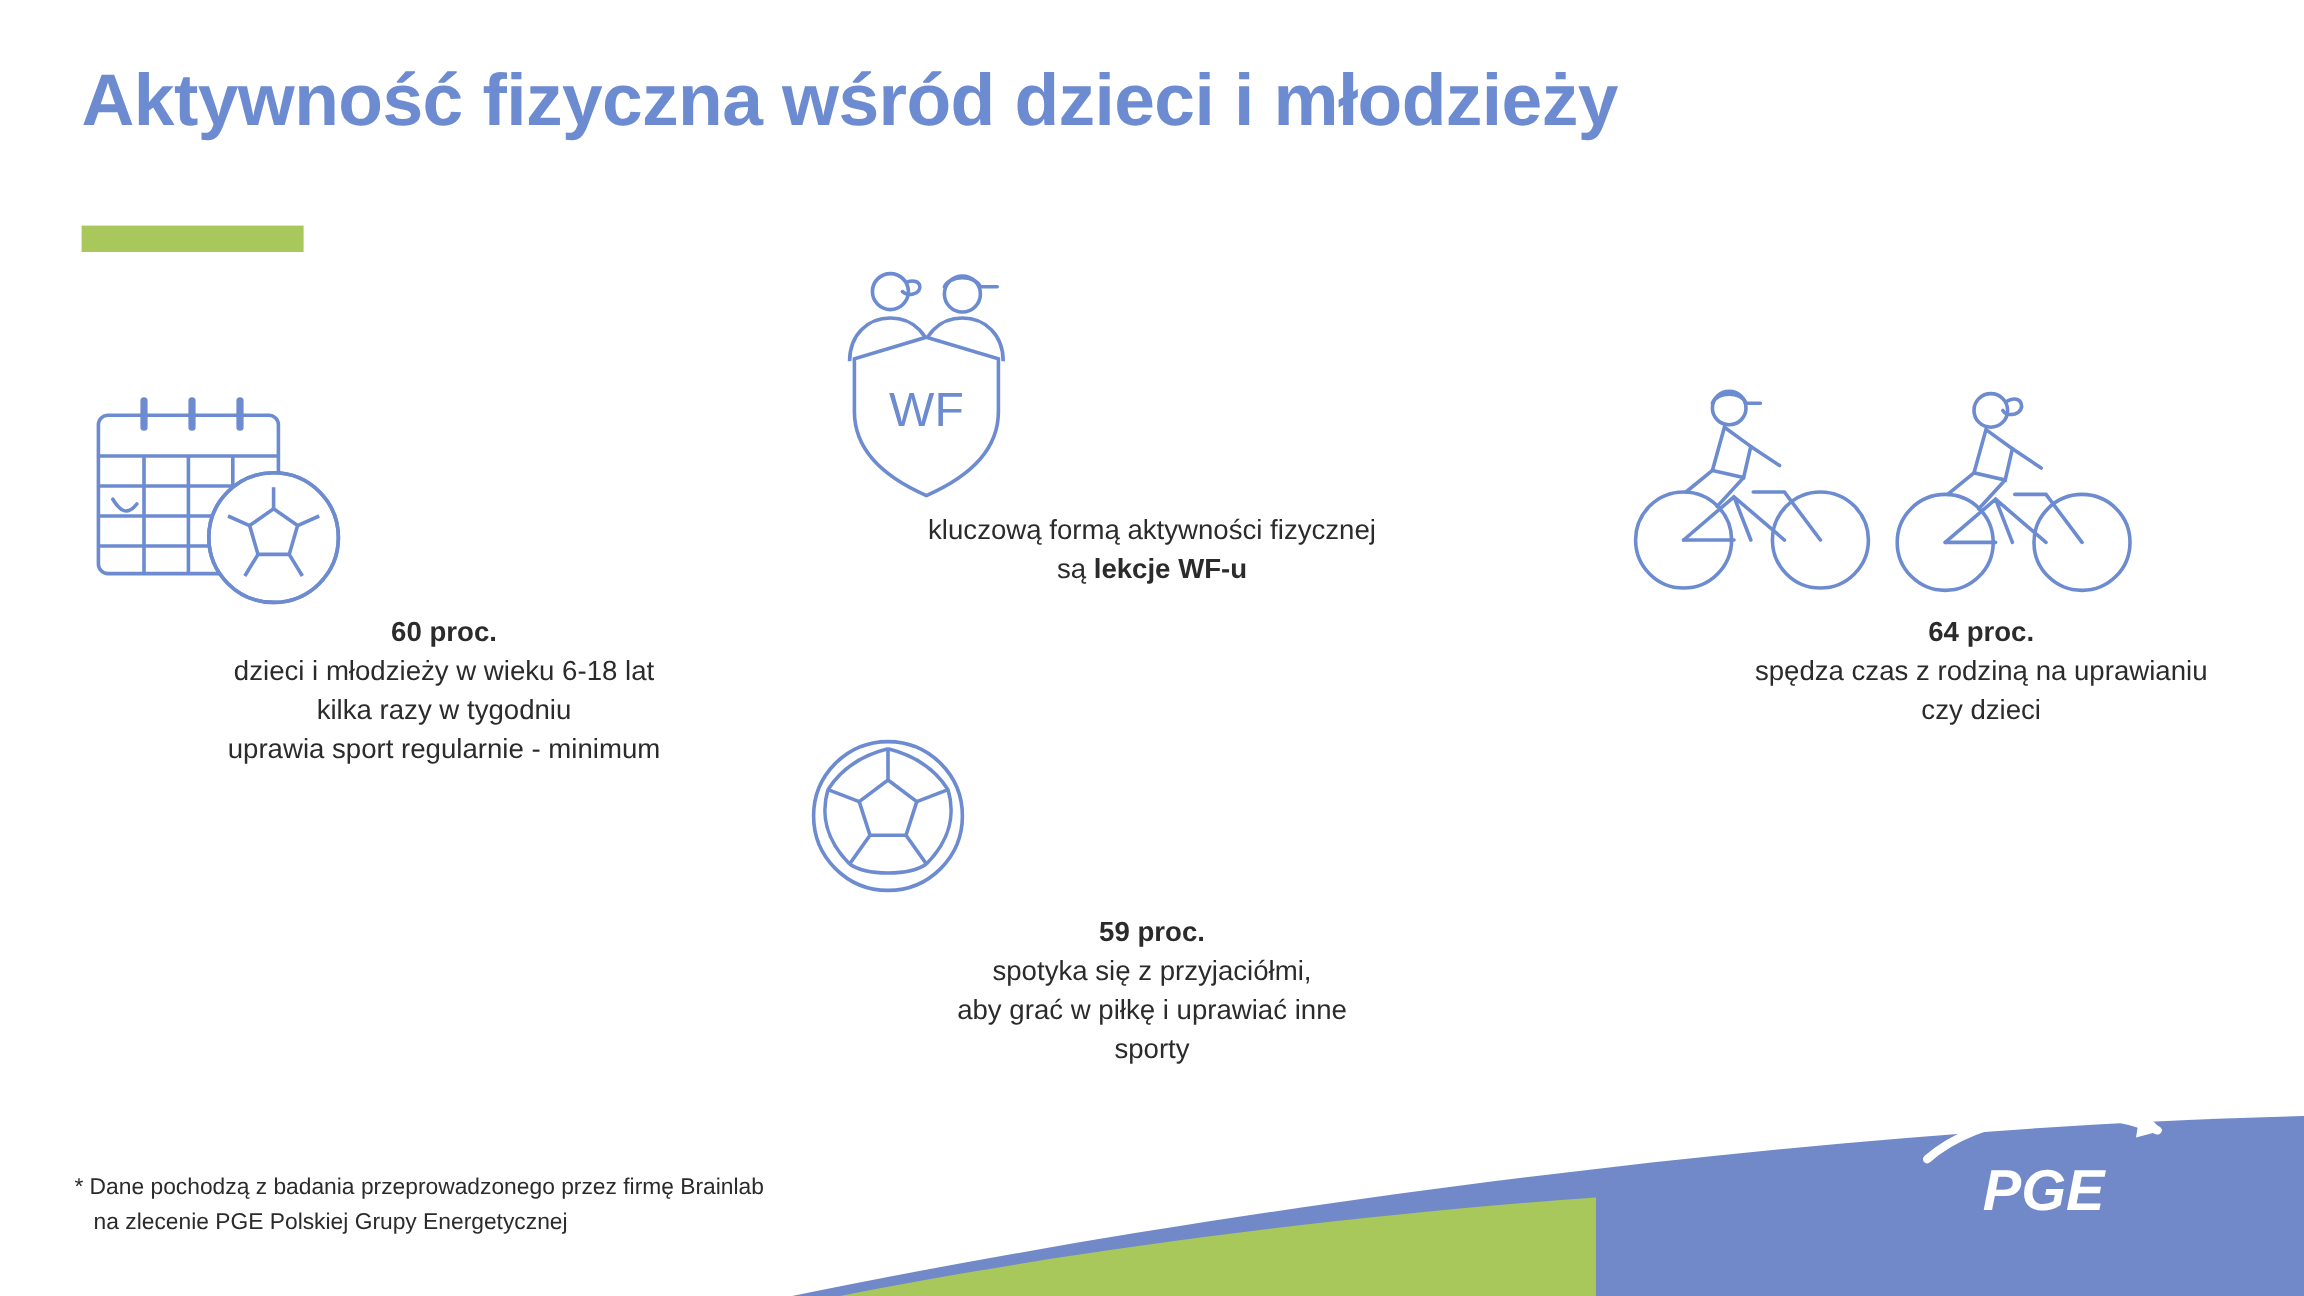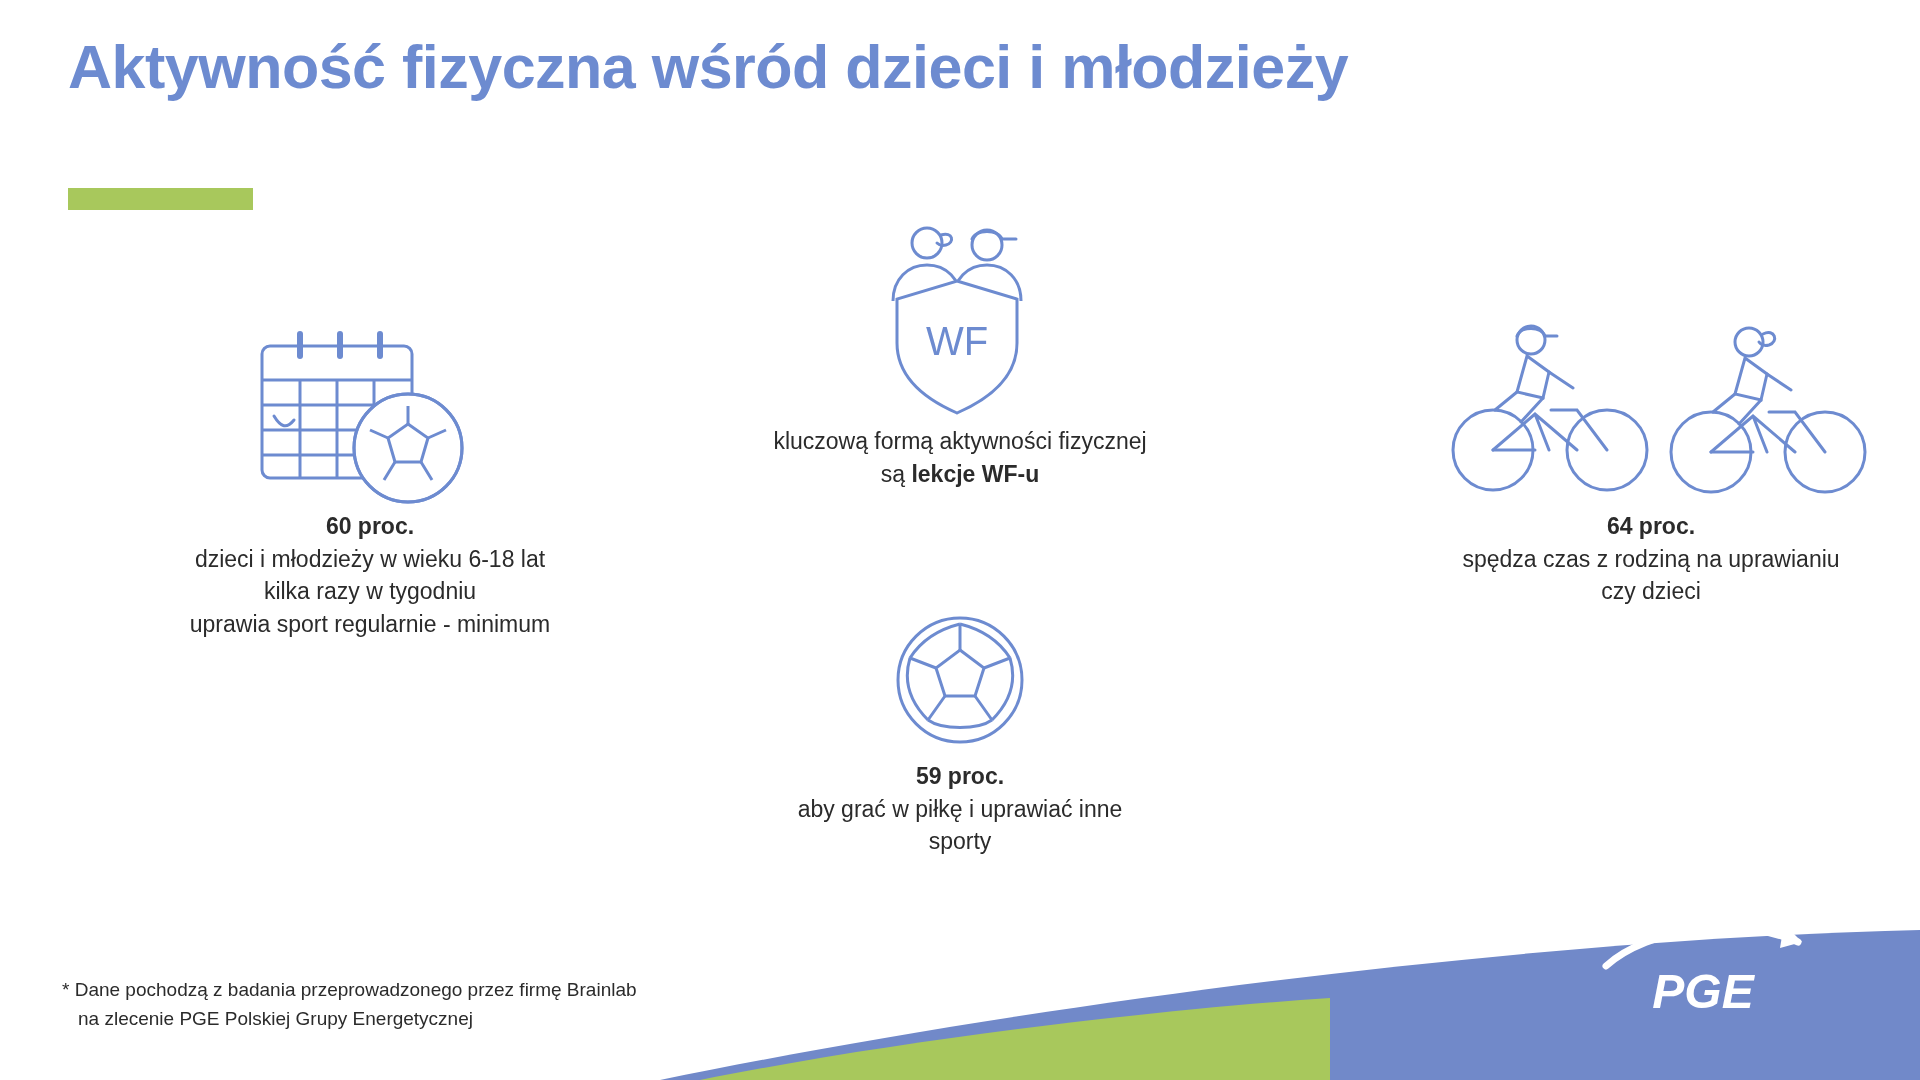--- a/index.html
+++ b/index.html
@@ -14,21 +14,21 @@
     position: relative;
     width: 1920px;
     height: 1080px;
     background: #ffffff;
   }
 
   
   .title {
     position: absolute;
     left: 68px;
-    top: 32px;
+    top: 48px;
     font-size: 61px;
     font-weight: 700;
     color: #6d8bd0;
     letter-spacing: -0.5px;
     white-space: nowrap;
   }
   .title-rule {
     position: absolute;
     left: 68px;
     top: 188px;
@@ -41,21 +41,21 @@
   .col {
     position: absolute;
     text-align: center;
     color: #2b2b2b;
   }
   .col-left   { left: 60px;  top: 320px;  width: 620px; }
   .col-mid-top{ left: 660px; top: 215px;  width: 600px; }
   .col-mid-bot{ left: 660px; top: 600px;  width: 600px; }
   .col-right  { left: 1341px;top: 310px;  width: 620px; }
 
-  .icon-wrap { display: flex; justify-content: center; align-items: flex-end; }
+  .icon-wrap { display: flex; align-items: flex-end; }
 
   .stat {
     font-size: 23px;
     font-weight: 700;
     line-height: 1.42;
     margin-top: 0;
   }
   .desc {
     font-size: 23px;
     font-weight: 400;
@@ -156,20 +156,21 @@
   <div class="col col-mid-bot">
     <div class="icon-wrap">
       <svg width="160" height="160" viewBox="0 0 160 160" fill="none" stroke="#6d8bd0" stroke-width="3">
         <circle cx="80" cy="80" r="62"></circle>
         <polygon points="80,50 104,68 95,96 65,96 56,68"></polygon>
         <path d="M80 50 V24 M104 68 L130 58 M95 96 L112 120 M65 96 L48 120 M56 68 L30 58"></path>
         <path d="M30 58 C24 78 28 100 48 120 M130 58 C136 78 132 100 112 120 M48 120 C62 130 98 130 112 120 M30 58 C44 36 64 28 80 24 M80 24 C96 28 116 36 130 58"></path>
       </svg>
     </div>
     <div class="stat">59 proc.</div>
+    <div class="desc">spotyka się z przyjaciółmi,</div>
     <div class="desc">aby grać w piłkę i uprawiać inne</div>
     <div class="desc">sporty</div>
   </div>
 
   <div class="col col-right">
     <div class="icon-wrap">
       <svg width="440" height="200" viewBox="0 0 440 200" fill="none" stroke="#6d8bd0" stroke-width="3" stroke-linecap="round">
 
         <circle cx="100" cy="30" r="14"></circle>
         <path d="M86 26 c4 -10 24 -10 28 0 M114 26 h12"></path>

